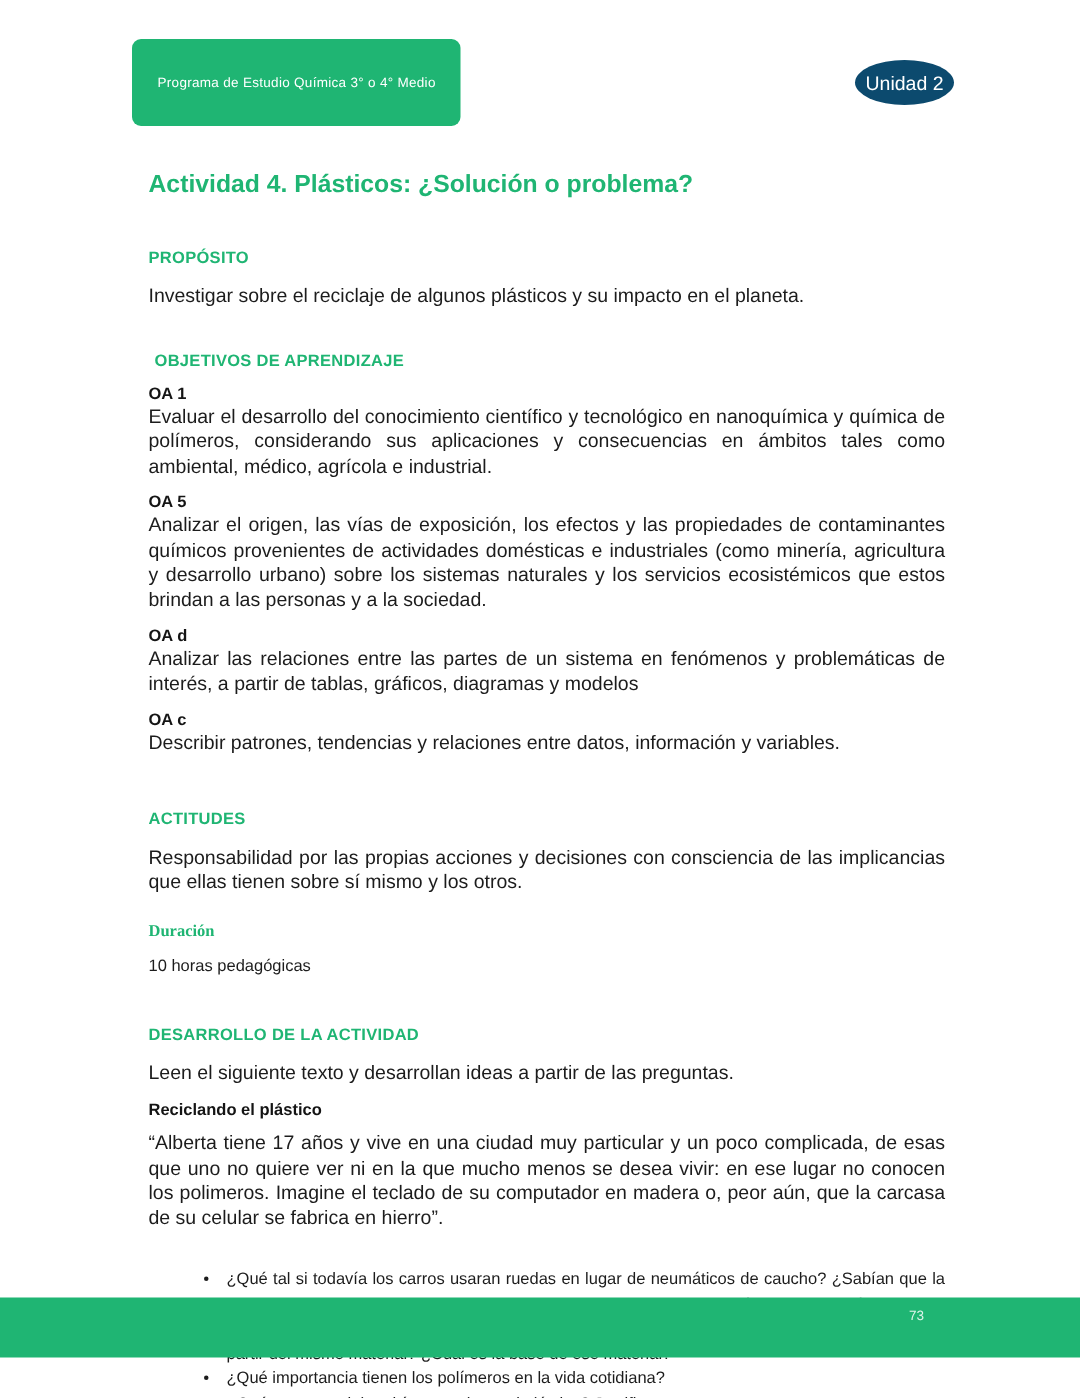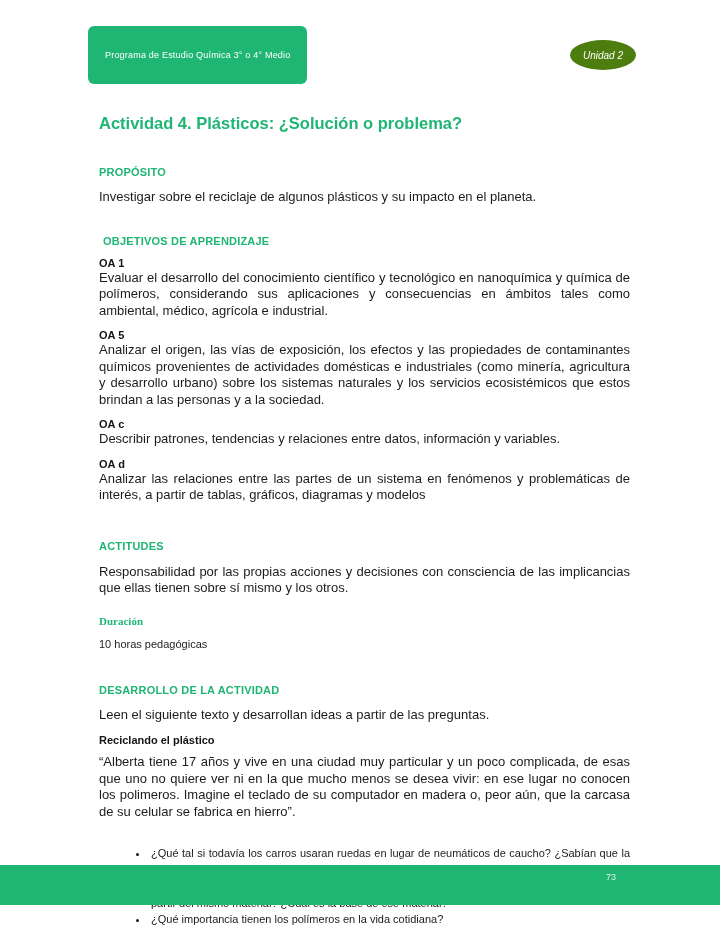--- a/index.html
+++ b/index.html
@@ -18,24 +18,24 @@
     display: flex; justify-content: space-between; align-items: center;
     padding: 26px 84px 0 88px;
   }
   .badge-rect {
     background: #1FB573; color: #ffffff;
     font-size: 9px; letter-spacing: .2px;
     padding: 24px 17px; border-radius: 6px;
     white-space: nowrap;
   }
   .badge-oval {
-    background: #4d7c0f; color: #ffffff;
+    background: #0c4a6e; color: #ffffff;
     width: 66px; height: 30px; border-radius: 50%;
     display: flex; align-items: center; justify-content: center;
-    font-size: 10px; white-space: nowrap; font-style: italic;
+    font-size: 13px; white-space: nowrap;
   }
 
   
   .content { padding: 0 90px 0 99px; }
 
   h1.activity-title {
     margin-top: 30px;
     font-size: 16.5px; font-weight: bold; color: #1FB573;
   }
   h2.sec-heading {
@@ -116,27 +116,27 @@
         <h3 class="oa-label">OA 1</h3>
         <p class="body-text">Evaluar el desarrollo del conocimiento científico y tecnológico en nanoquímica y química de polímeros, considerando sus aplicaciones y consecuencias en ámbitos tales como ambiental, médico, agrícola e industrial.</p>
       </div>
 
       <div class="oa-item">
         <h3 class="oa-label">OA 5</h3>
         <p class="body-text">Analizar el origen, las vías de exposición, los efectos y las propiedades de contaminantes químicos provenientes de actividades domésticas e industriales (como minería, agricultura y desarrollo urbano) sobre los sistemas naturales y los servicios ecosistémicos que estos brindan a las personas y a la sociedad.</p>
       </div>
 
       <div class="oa-item">
-        <h3 class="oa-label">OA c</h3>
-        <p class="body-text">Describir patrones, tendencias y relaciones entre datos, información y variables.</p>
+        <h3 class="oa-label">OA d</h3>
+        <p class="body-text">Analizar las relaciones entre las partes de un sistema en fenómenos y problemáticas de interés, a partir de tablas, gráficos, diagramas y modelos</p>
       </div>
 
       <div class="oa-item">
-        <h3 class="oa-label">OA d</h3>
-        <p class="body-text">Analizar las relaciones entre las partes de un sistema en fenómenos y problemáticas de interés, a partir de tablas, gráficos, diagramas y modelos</p>
+        <h3 class="oa-label">OA c</h3>
+        <p class="body-text">Describir patrones, tendencias y relaciones entre datos, información y variables.</p>
       </div>
     </section>
 
     <section class="sec-actitudes">
       <h2 class="sec-heading">ACTITUDES</h2>
       <p class="body-text">Responsabilidad por las propias acciones y decisiones con consciencia de las implicancias que ellas tienen sobre sí mismo y los otros.</p>
       <h2 class="duracion-heading">Duración</h2>
       <p class="duracion-value">10 horas pedagógicas</p>
     </section>
 

